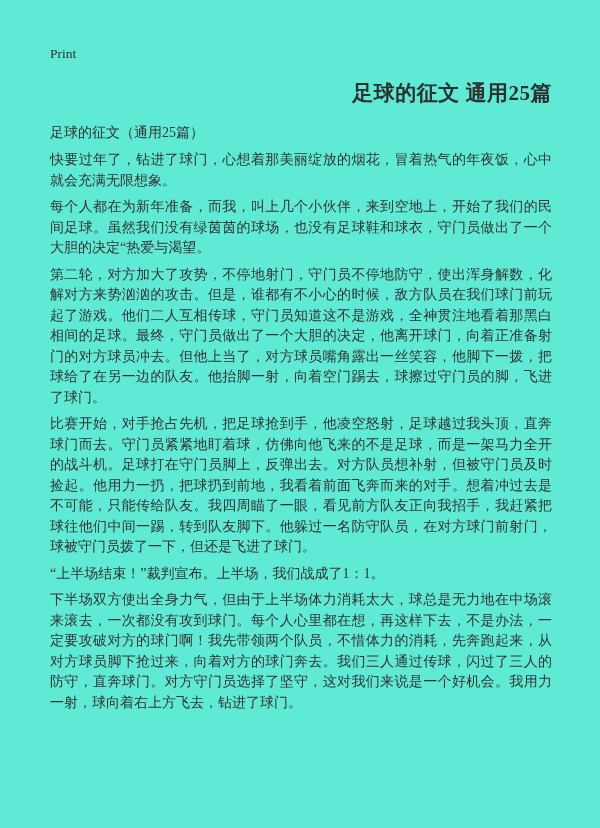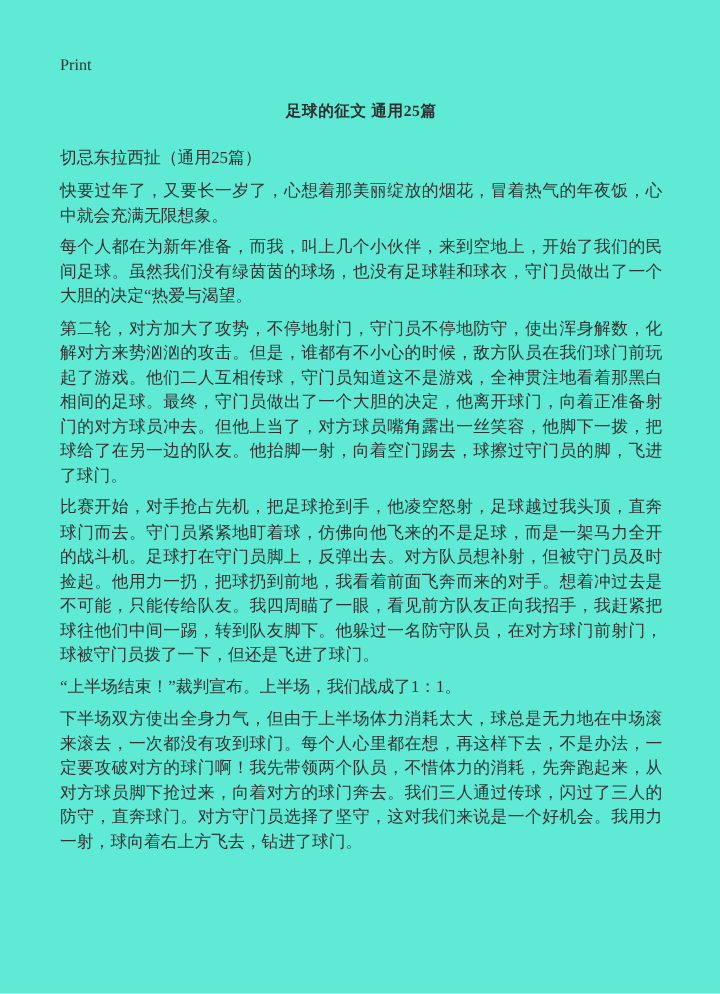--- a/index.html
+++ b/index.html
@@ -23,24 +23,24 @@
   }
   .print-label {
     font-size: 13.5px;
     line-height: 20px;
     margin: 0 0 16px 0;
     color: #333333;
     cursor: pointer;
     display: inline-block;
   }
   .doc-title {
-    font-size: 13px;
+    font-size: 21px;
     line-height: 26px;
     font-weight: 700;
-    text-align: center;
+    text-align: right;
     margin: 0 0 16px 0;
     color: #2f2f2f;
     letter-spacing: 0.5px;
   }
   .doc-subtitle {
     font-size: 14px;
     line-height: 21px;
     margin: 0 0 7px 0;
   }
   p.body-para {
@@ -61,25 +61,25 @@
 </style>
 </head>
 <body>
 
 <div class="page">
 
   <div class="print-label">Print</div>
 
   <h1 class="doc-title">足球的征文 通用25篇</h1>
 
-  <p class="doc-subtitle">切忌东拉西扯（通用25篇）</p>
+  <p class="doc-subtitle">足球的征文（通用25篇）</p>
 
 
 
-  <p class="body-para">快要过年了，又要长一岁了，心想着那美丽绽放的烟花，冒着热气的年夜饭，心中就会充满无限想象。</p>
+  <p class="body-para">快要过年了，钻进了球门，心想着那美丽绽放的烟花，冒着热气的年夜饭，心中就会充满无限想象。</p>
 
   <p class="body-para">每个人都在为新年准备，而我，叫上几个小伙伴，来到空地上，开始了我们的民间足球。虽然我们没有绿茵茵的球场，也没有足球鞋和球衣，守门员做出了一个大胆的决定“热爱与渴望。</p>
 
   <p class="body-para">第二轮，对方加大了攻势，不停地射门，守门员不停地防守，使出浑身解数，化解对方来势汹汹的攻击。但是，谁都有不小心的时候，敌方队员在我们球门前玩起了游戏。他们二人互相传球，守门员知道这不是游戏，全神贯注地看着那黑白相间的足球。最终，守门员做出了一个大胆的决定，他离开球门，向着正准备射门的对方球员冲去。但他上当了，对方球员嘴角露出一丝笑容，他脚下一拨，把球给了在另一边的队友。他抬脚一射，向着空门踢去，球擦过守门员的脚，飞进了球门。</p>
 
   <p class="body-para">比赛开始，对手抢占先机，把足球抢到手，他凌空怒射，足球越过我头顶，直奔球门而去。守门员紧紧地盯着球，仿佛向他飞来的不是足球，而是一架马力全开的战斗机。足球打在守门员脚上，反弹出去。对方队员想补射，但被守门员及时捡起。他用力一扔，把球扔到前地，我看着前面飞奔而来的对手。想着冲过去是不可能，只能传给队友。我四周瞄了一眼，看见前方队友正向我招手，我赶紧把球往他们中间一踢，转到队友脚下。他躲过一名防守队员，在对方球门前射门，球被守门员拨了一下，但还是飞进了球门。</p>
 
   <p class="body-para">“上半场结束！”裁判宣布。上半场，我们战成了1：1。</p>
 
   <p class="body-para">下半场双方使出全身力气，但由于上半场体力消耗太大，球总是无力地在中场滚来滚去，一次都没有攻到球门。每个人心里都在想，再这样下去，不是办法，一定要攻破对方的球门啊！我先带领两个队员，不惜体力的消耗，先奔跑起来，从对方球员脚下抢过来，向着对方的球门奔去。我们三人通过传球，闪过了三人的防守，直奔球门。对方守门员选择了坚守，这对我们来说是一个好机会。我用力一射，球向着右上方飞去，钻进了球门。</p>

